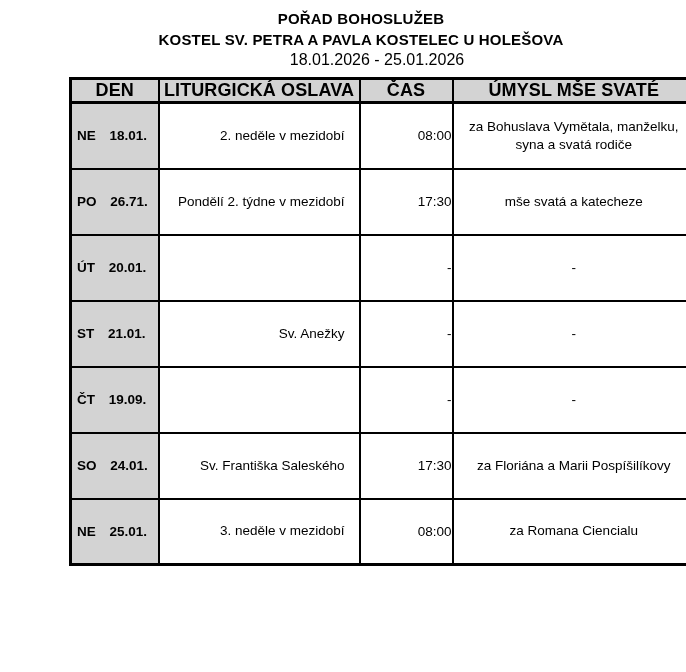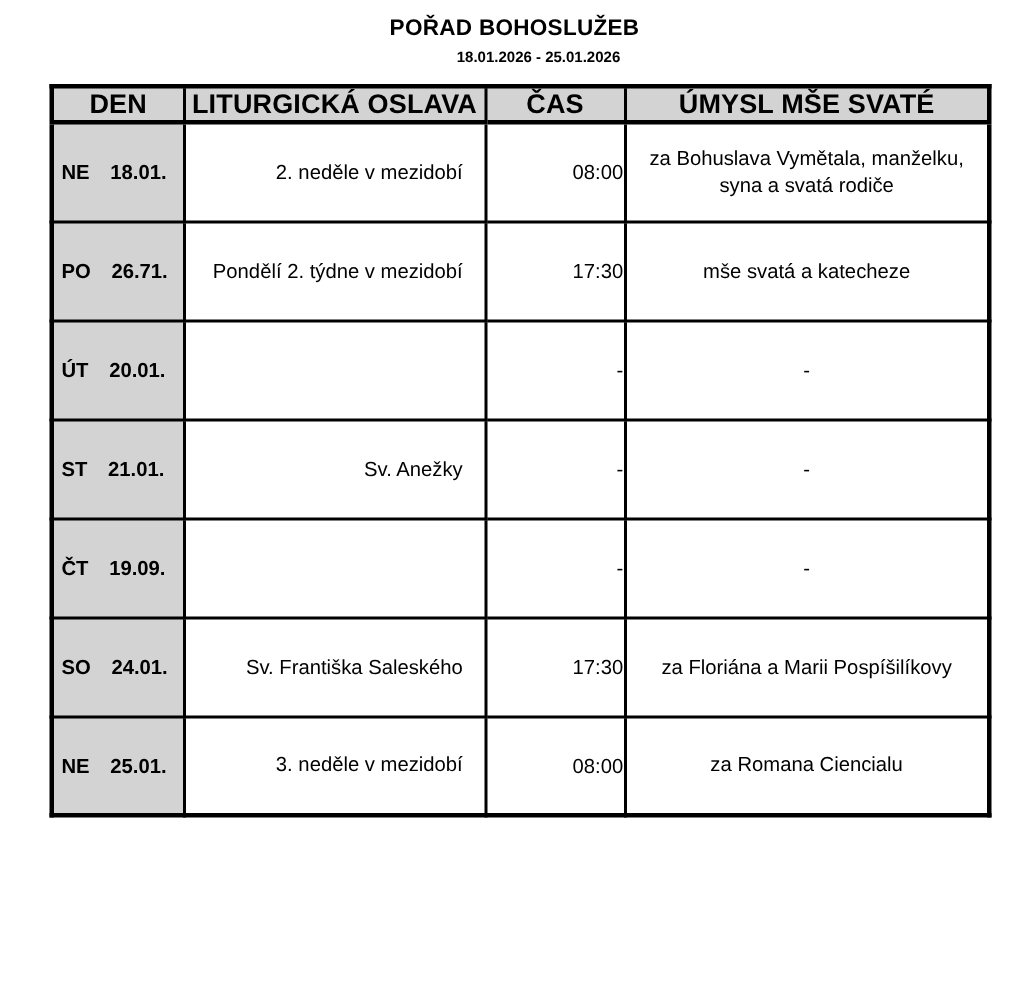--- a/index.html
+++ b/index.html
@@ -7,34 +7,35 @@
     width: 686px;
     height: 672px;
     background: #ffffff;
     font-family: "Liberation Sans", sans-serif;
     color: #000000;
   }
   .page {
     width: 686px;
     height: 672px;
     overflow: hidden;
+    padding-left: 36px;
   }
   .title-block {
     text-align: center;
     padding-top: 8px;
   }
   .title-line1, .title-line2 {
     font-size: 15px;
     font-weight: bold;
     line-height: 21px;
     letter-spacing: 0.2px;
   }
   .title-line3 {
-    font-size: 10px;
-    font-weight: bold;
+    font-size: 16px;
+    font-weight: normal;
     line-height: 20px;
     margin-left: 32px;
   }
   table.schedule {
     border-collapse: collapse;
     margin: 7px 0 0 33px;
     width: 625px;
     table-layout: fixed;
   }
   table.schedule, table.schedule th, table.schedule td {
@@ -86,20 +87,21 @@
   col.c-cas { width: 93px; }
   col.c-umy { width: 243px; }
 </style>
 </head>
 <body>
 
 <div class="page">
 
   <div class="title-block">
     <div class="title-line1">POŘAD BOHOSLUŽEB</div>
+    <div class="title-line2">KOSTEL SV. PETRA A PAVLA KOSTELEC U HOLEŠOVA</div>
     <div class="title-line3">18.01.2026 - 25.01.2026</div>
   </div>
 
   <table class="schedule">
     <colgroup>
       <col class="c-den">
       <col class="c-lit">
       <col class="c-cas">
       <col class="c-umy">
     </colgroup>

